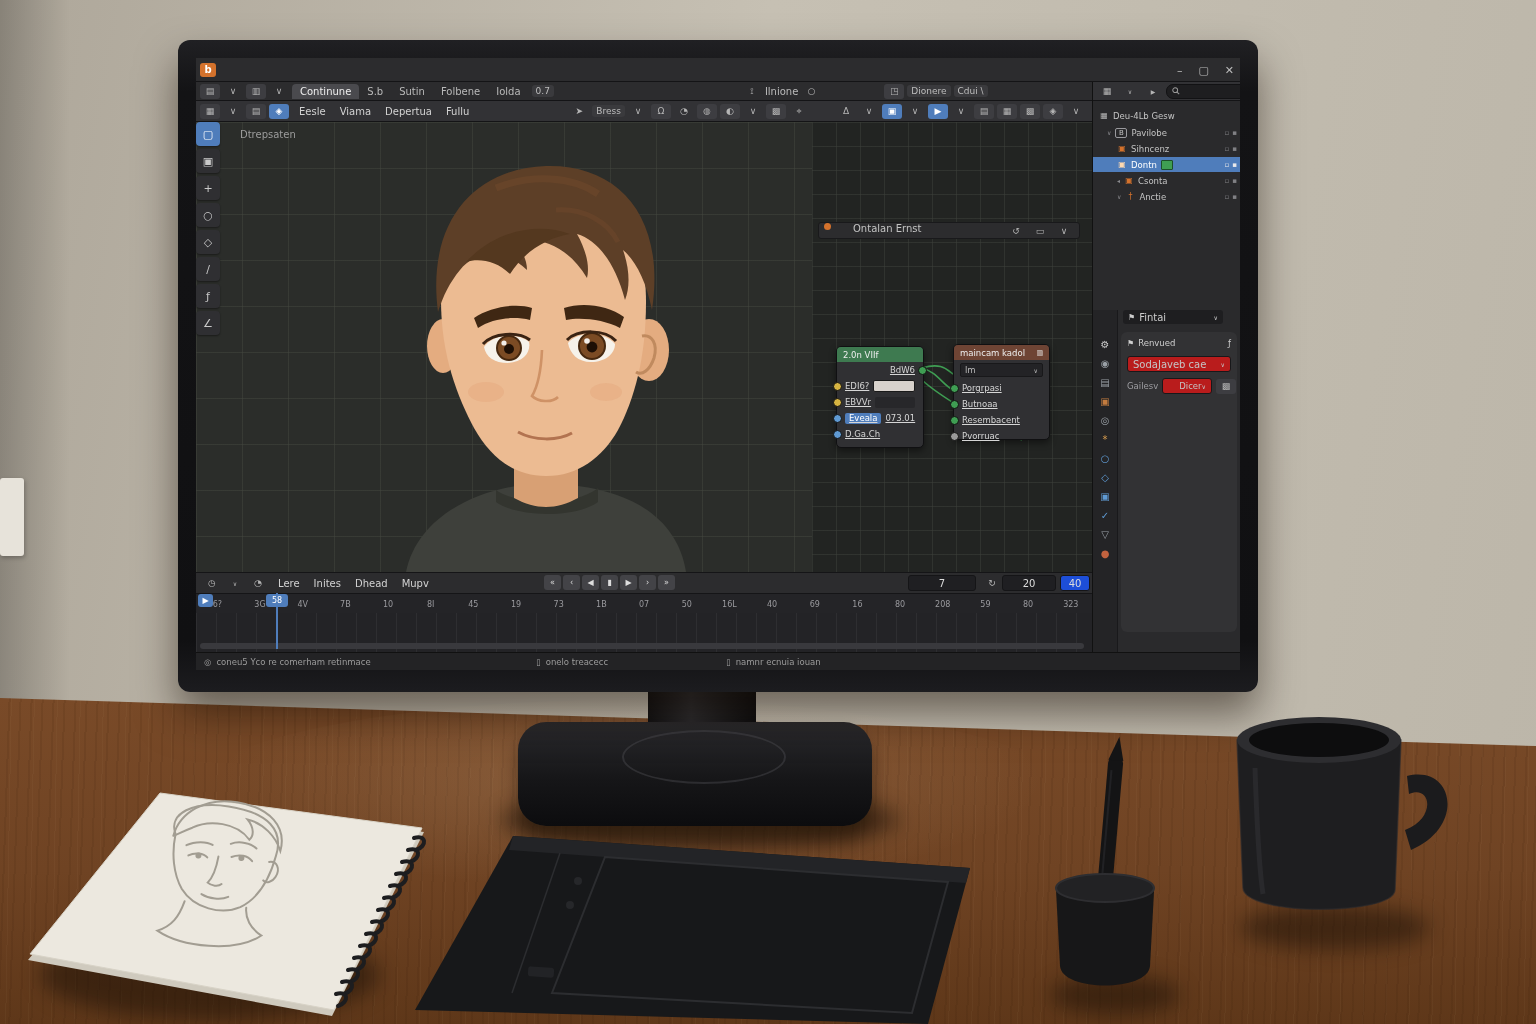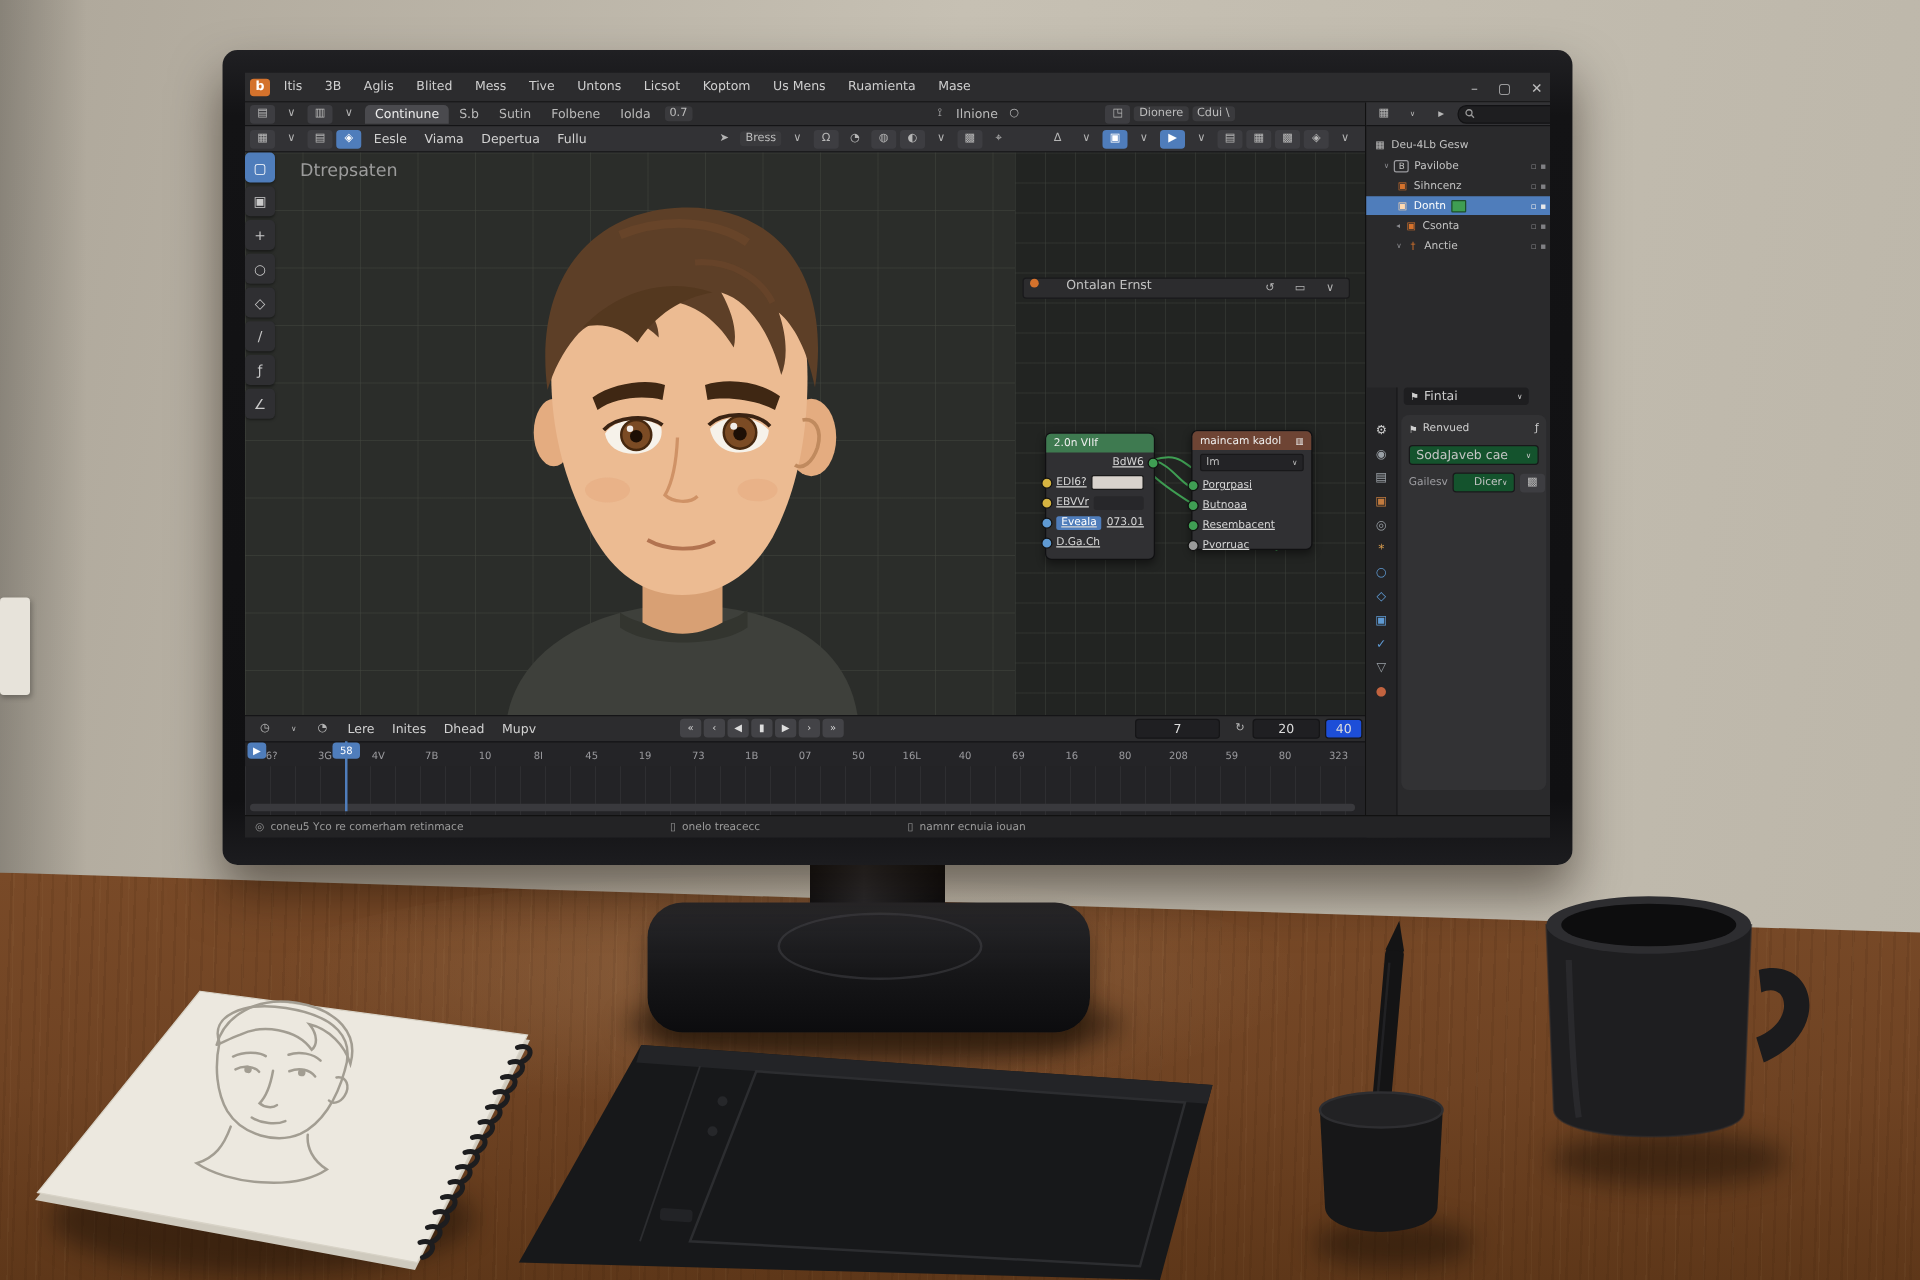--- a/index.html
+++ b/index.html
@@ -52,21 +52,21 @@
   .vmenu{padding:2px 7px;color:#d2d2d2;}
   .icbtn{min-width:16px;height:15px;border-radius:3px;background:#3d3d41;color:#b5b5b5;
         display:inline-flex;align-items:center;justify-content:center;font-size:9px;padding:0 2px;}
   .icbtn.blue{background:var(--accent);color:#fff;}
   .icbtn.flat{background:none;}
   
   .viewport{left:0;top:64px;width:616px;height:450px;background:var(--vp);
         background-image:linear-gradient(rgba(70,74,66,.45) 1px,rgba(0,0,0,0) 1px),
                          linear-gradient(90deg,rgba(70,74,66,.45) 1px,rgba(0,0,0,0) 1px);
         background-size:46px 46px;border-right:1px solid #111;}
-  .vp-label{left:44px;top:7px;color:#9c9c9c;font-size:14px;}
+  .vp-label{left:44px;top:7px;color:#9c9c9c;font-size:10px;}
   .toolcol{left:5px;top:8px;display:flex;flex-direction:column;gap:3px;}
   .tool{width:24px;height:24px;border-radius:4px;background:#2f2f32;color:#c9c9c9;
         display:flex;align-items:center;justify-content:center;font-size:11px;box-shadow:0 1px 2px rgba(0,0,0,.4);}
   .tool:first-child{background:var(--accent);color:#fff;}
   
   .nodearea{left:616px;top:64px;width:280px;height:450px;background:#222422;
         background-image:linear-gradient(rgba(62,66,60,.5) 1px,rgba(0,0,0,0) 1px),
                          linear-gradient(90deg,rgba(62,66,60,.5) 1px,rgba(0,0,0,0) 1px);
         background-size:24px 24px;border-right:1px solid #111;}
   .node-header{position:absolute;left:6px;top:100px;width:262px;height:17px;background:#2c2c2e;
@@ -98,21 +98,21 @@
   .orow.sel{background:var(--accent);color:#fff;}
   .matchip{width:10px;height:8px;background:#3f9e53;border:1px solid #1c4f2a;border-radius:1px;}
   .props-tabs{position:absolute;left:0;top:228px;width:25px;height:360px;background:#242426;
         border-right:1px solid #19191b;display:flex;flex-direction:column;align-items:center;gap:9px;padding-top:30px;box-sizing:border-box;}
   .ptab{font-size:10px;line-height:1;}
   .props{position:absolute;left:25px;top:222px;width:123px;height:366px;}
   .bread{position:absolute;left:5px;top:6px;width:100px;height:14px;background:#1e1e20;border-radius:3px;
         display:flex;align-items:center;gap:4px;padding:0 5px;box-sizing:border-box;color:#ccc;}
   .panelbox{position:absolute;left:3px;top:28px;width:116px;height:300px;background:#323234;border-radius:6px;}
   .prow{display:flex;align-items:center;gap:4px;padding:6px 6px 0 6px;color:#cfcfcf;font-size:8.5px;}
-  .pselect{margin:8px 6px 0 6px;height:14px;background:#14532d;border:1px solid #18181a;border-radius:3px;
+  .pselect{margin:8px 6px 0 6px;height:14px;background:#b91c1c;border:1px solid #18181a;border-radius:3px;
         display:flex;align-items:center;justify-content:space-between;padding:0 5px;color:#c5c5c5;}
   
   .tl-head{left:0;top:514px;width:896px;height:21px;background:#2c2c2e;border-top:1px solid #151517;
         display:flex;align-items:center;gap:3px;padding:0 6px;box-sizing:border-box;}
   .playback{position:absolute;left:348px;top:2px;display:flex;gap:2px;}
   .pb{width:17px;height:15px;background:#434347;border-radius:3px;color:#ddd;display:flex;align-items:center;justify-content:center;font-size:8px;}
   .framefield{height:14px;background:#1f1f22;border:1px solid #151517;border-radius:3px;color:#ddd;
         display:flex;align-items:center;justify-content:center;}
   .ruler{left:0;top:535px;width:896px;height:20px;background:#242427;border-top:1px solid #151517;
         display:flex;align-items:center;color:#9a9a9e;font-size:8px;}
@@ -145,34 +145,20 @@
 <div class="abs soft-shadow" style="left:500px;top:790px;width:400px;height:60px;"></div>
 <div class="abs stand-col"></div>
 <div class="abs stand-base"></div>
 <div class="abs stand-base-ring"></div>
 
 <div class="abs bezel"></div>
 <div class="abs screen">
 
   <div class="abs bar menubar">
     <span class="logo">b</span>
-    <span style="display:flex;">
-          <span class="menu-item">Itis</span>
-          <span class="menu-item">3B</span>
-          <span class="menu-item">Aglis</span>
-          <span class="menu-item">Blited</span>
-          <span class="menu-item">Mess</span>
-          <span class="menu-item">Tive</span>
-          <span class="menu-item">Untons</span>
-          <span class="menu-item">Licsot</span>
-          <span class="menu-item">Koptom</span>
-          <span class="menu-item">Us Mens</span>
-          <span class="menu-item">Ruamienta</span>
-          <span class="menu-item">Mase</span>
-        </span>
     <span class="win-controls">
       <span>–</span>
       <span>▢</span>
       <span>✕</span>
     </span>
   </div>
 
   <div class="abs bar row2">
     <span class="icbtn">▤</span>
     <span class="icbtn flat">∨</span>

